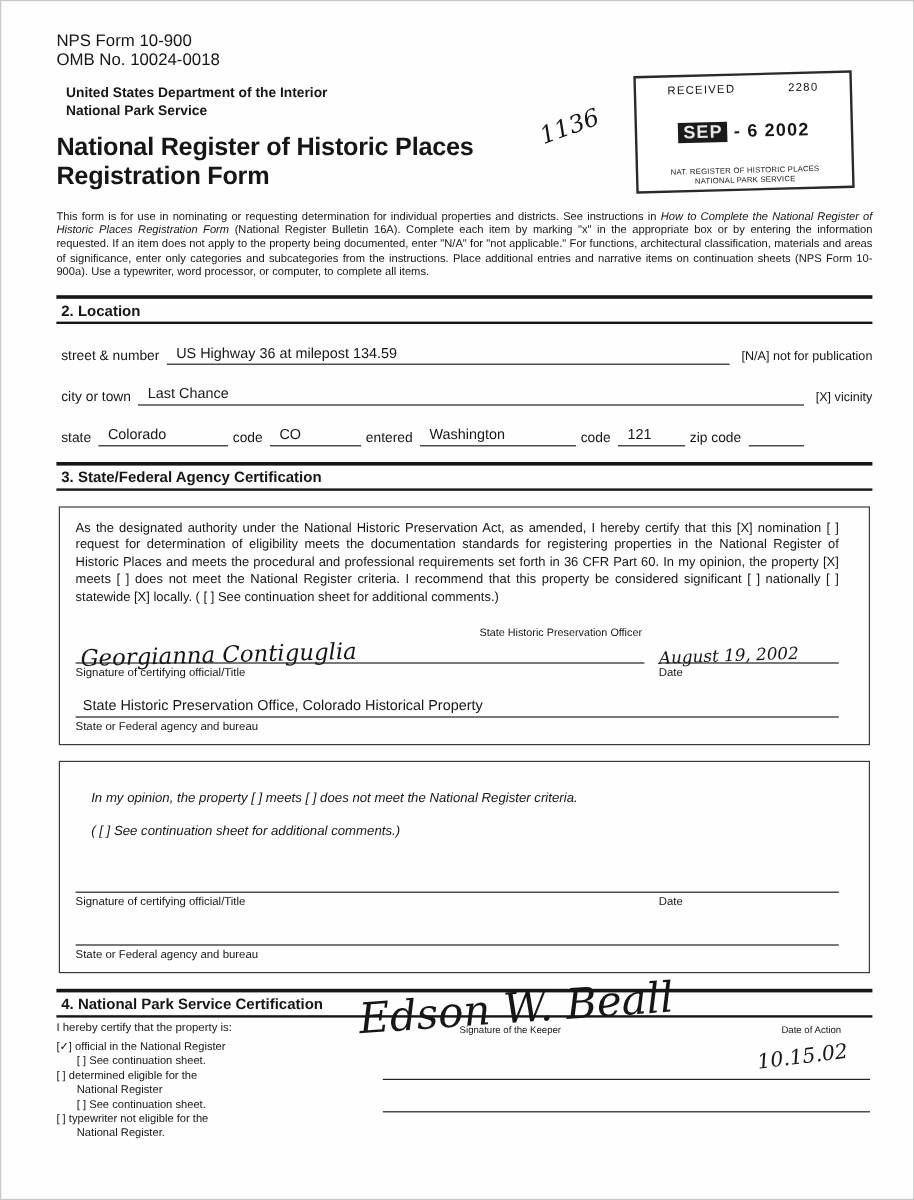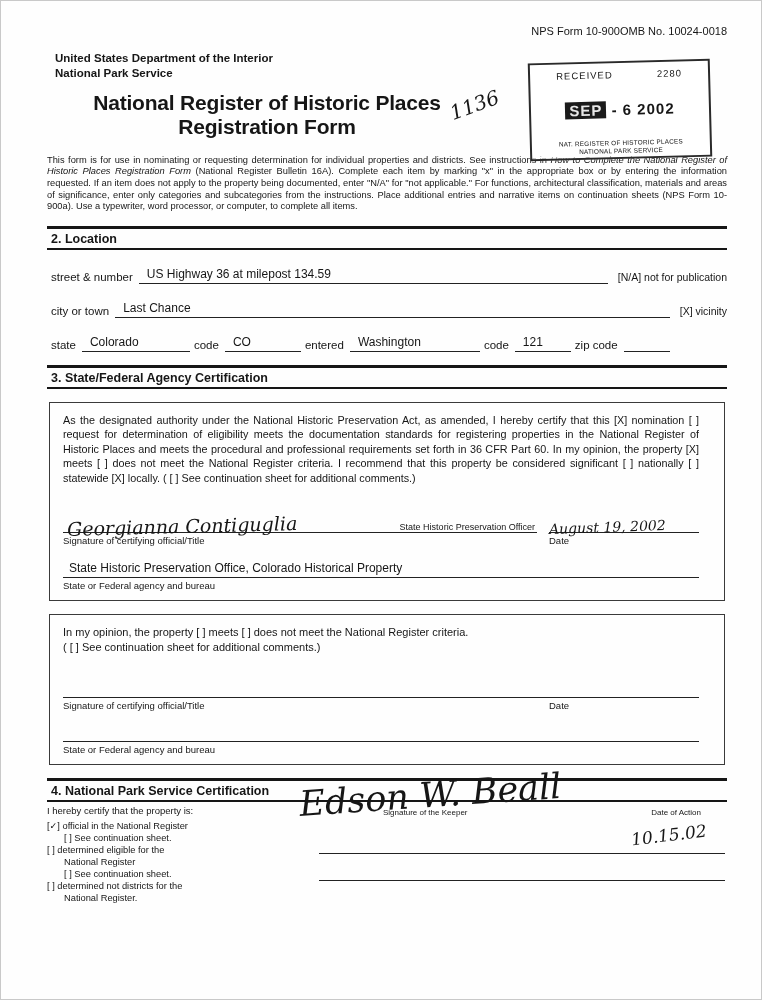--- a/index.html
+++ b/index.html
@@ -3,23 +3,23 @@
 <meta charset="utf-8">
 <style>
   html,body{margin:0;padding:0;background:#ffffff;}
   .page{
     width:762px;height:1000px;position:relative;overflow:hidden;
     background:#fefefe;color:#161616;box-sizing:border-box;
     border:1px solid #c9c9c9;
     font-family:"Liberation Sans", sans-serif;
   }
   .content{position:absolute;left:46px;right:34px;top:24px;}
-  .meta-row{display:flex;justify-content:flex-end;font-size:11px;}
+  .meta-row{display:flex;justify-content:flex-end;font-size:14px;flex-direction:column;}
   .dept{margin:14px 0 0 8px;font-weight:bold;font-size:11.5px;line-height:1.3;}
-  .title{margin:10px 0 0 0;font-weight:bold;font-size:21px;line-height:1.14;width:440px;letter-spacing:-0.2px;text-align:center;}
+  .title{margin:10px 0 0 0;font-weight:bold;font-size:21px;line-height:1.14;width:440px;letter-spacing:-0.2px;}
   .hand-number{position:absolute;left:402px;top:68px;font-family:"DejaVu Serif",serif;font-style:italic;font-size:20px;transform:rotate(-20deg);}
   .stamp{
     position:absolute;left:482px;top:36px;width:182px;height:98px;
     border:2px solid #2a2a2a;transform:rotate(-1.5deg);
     display:flex;flex-direction:column;justify-content:space-between;
     padding:6px 4px 2px 4px;box-sizing:border-box;background:rgba(255,255,255,0.55);
   }
   .stamp-received{display:flex;justify-content:space-around;font-size:9.5px;letter-spacing:1px;}
   .stamp-date{text-align:center;font-weight:bold;font-size:15px;letter-spacing:1px;}
   .stamp-date .month{background:#1b1b1b;color:#e8e8e8;padding:0 4px;}
@@ -34,28 +34,28 @@
   .fvalue.fixed{flex:none;}
   .w-state{width:96px;}.w-code{width:64px;}.w-county{width:118px;}.w-code2{width:44px;}.w-zip{width:34px;}
   .cert-box{border:1.5px solid #3a3a3a;margin:13px 2px 0 2px;padding:10px 25px 9px 13px;}
   .cert-body{margin:0;font-size:10.8px;line-height:1.35;text-align:justify;}
   .sig-row{display:flex;margin-top:24px;}
   .sig-cell{border-bottom:1.2px solid #222;position:relative;height:22px;}
   .sig-cell.main{flex:1;}
   .sig-cell.date{width:150px;margin-left:12px;}
   .hand{font-family:"DejaVu Serif",serif;font-style:italic;}
   .sig-name{position:absolute;left:4px;bottom:-5px;font-size:19px;white-space:nowrap;transform:rotate(-1.5deg);}
-  .typed-title{position:absolute;right:2px;bottom:0;font-size:9px;}
+  .typed-title{position:absolute;right:2px;bottom:20px;font-size:9px;}
   .sig-date{position:absolute;left:0;bottom:-3px;font-size:14px;white-space:nowrap;transform:rotate(-2deg);}
   .sig-labels{display:flex;font-size:9.5px;margin-top:2px;}
   .sig-labels .main{flex:1;}
   .sig-labels .date{width:150px;margin-left:12px;}
   .bureau-line{margin-top:15px;border-bottom:1.3px solid #222;font-size:12px;padding:0 0 2px 6px;white-space:nowrap;}
   .small-label{font-size:9.5px;margin-top:2px;}
-  .cert-line{margin:0;font-size:11px;line-height:1.4;}
+  .cert-line{margin:13px;font-size:11px;line-height:1.4;font-style:italic;}
   .blank-cell{border-bottom:1.1px solid #222;height:20px;margin-top:22px;}
   .blank-cell.second{margin-top:14px;height:16px;}
   .sec4-body{position:relative;min-height:162px;margin-top:3px;}
   .checklist{width:262px;font-size:9.3px;line-height:1.3;}
   .certify-intro{font-size:9.5px;margin-bottom:2px;}
   .chk.ind1{padding-left:17px;}
   .chk.ind2{padding-left:17px;}
   .kline{position:absolute;left:272px;right:2px;border-bottom:1.2px solid #222;}
   .l1{top:48px}.l2{top:75px}
   .keeper-label{position:absolute;left:336px;top:3px;font-size:8px;}
@@ -170,21 +170,21 @@
     <div class="section">
       <div class="sec-heading">4. National Park Service Certification</div>
       <div class="sec4-body">
         <div class="checklist">
           <div class="certify-intro">I hereby certify that the property is:</div>
           <div class="chk">[✓] official in the National Register</div>
           <div class="chk ind1">[ ] See continuation sheet.</div>
           <div class="chk">[ ] determined eligible for the</div>
           <div class="chk ind2">National Register</div>
           <div class="chk ind1">[ ] See continuation sheet.</div>
-          <div class="chk">[ ] determined not districts for the</div>
+          <div class="chk">[ ] typewriter not eligible for the</div>
           <div class="chk ind2">National Register.</div>
 
         </div>
         <span class="keeper-label">Signature of the Keeper</span>
         <span class="action-label">Date of Action</span>
         <span class="hand keeper-sig">Edson W. Beall</span>
         <span class="hand action-date">10.15.02</span>
         <div class="kline l1"></div>
         <div class="kline l2"></div>
 

